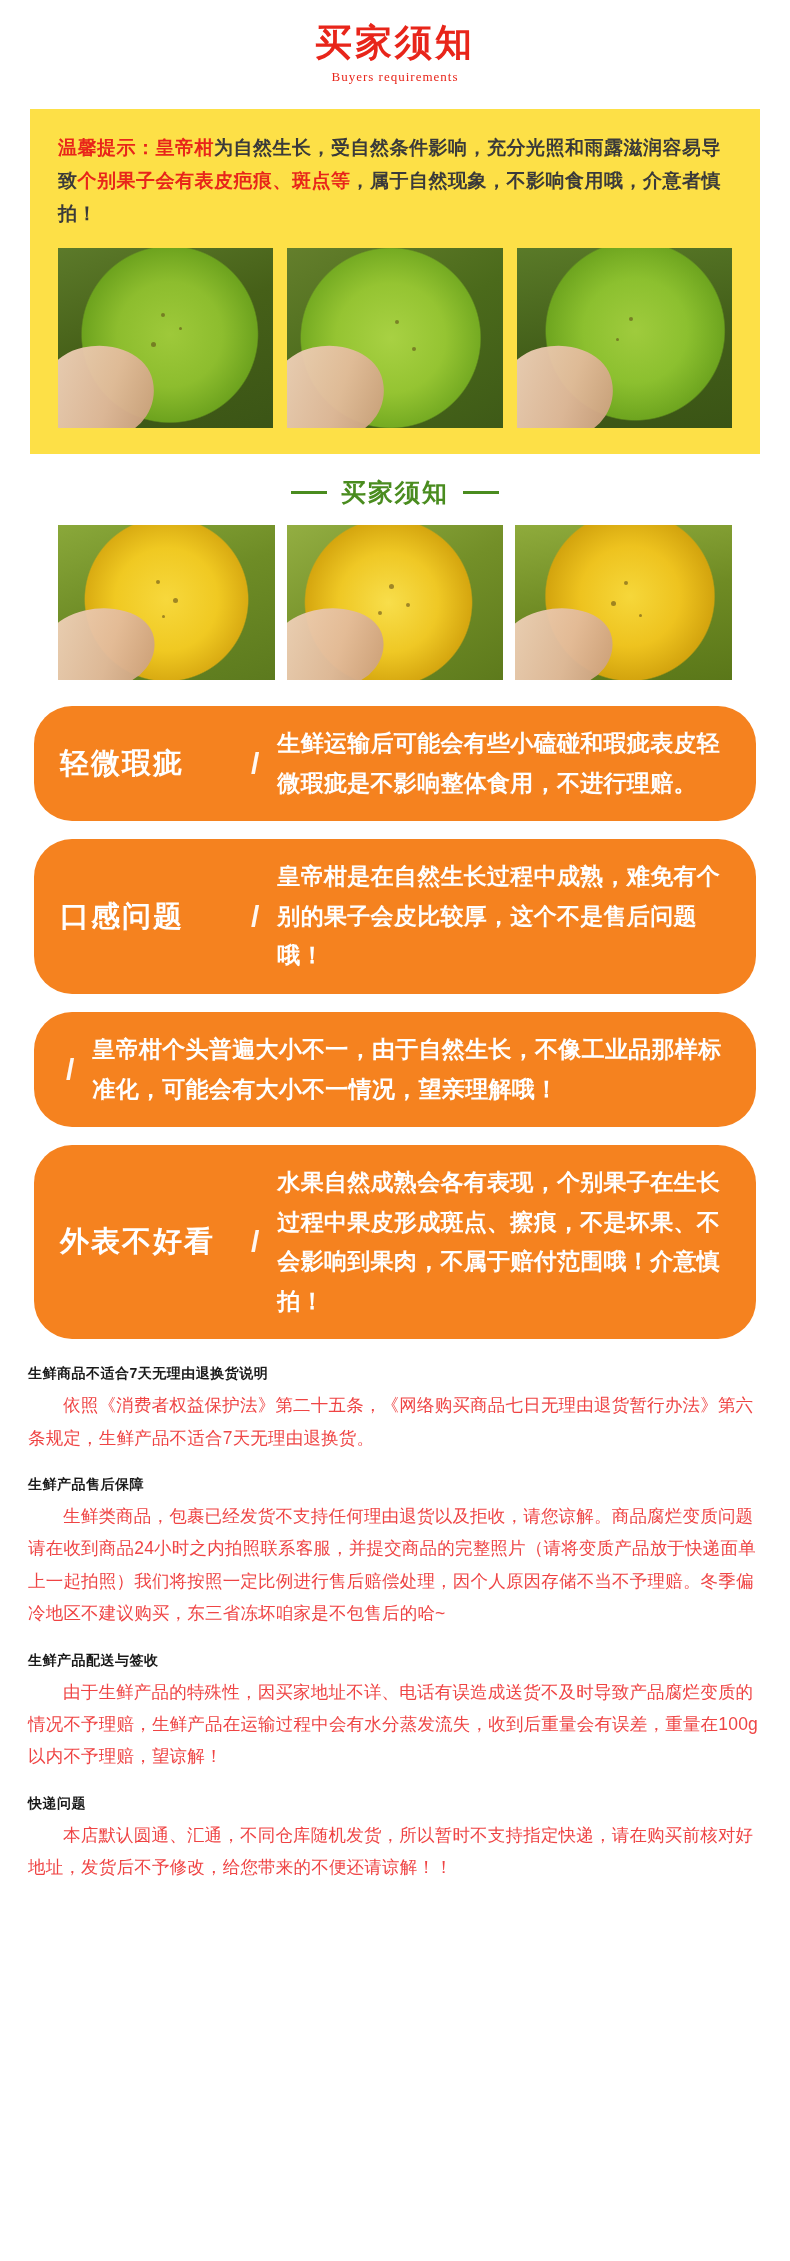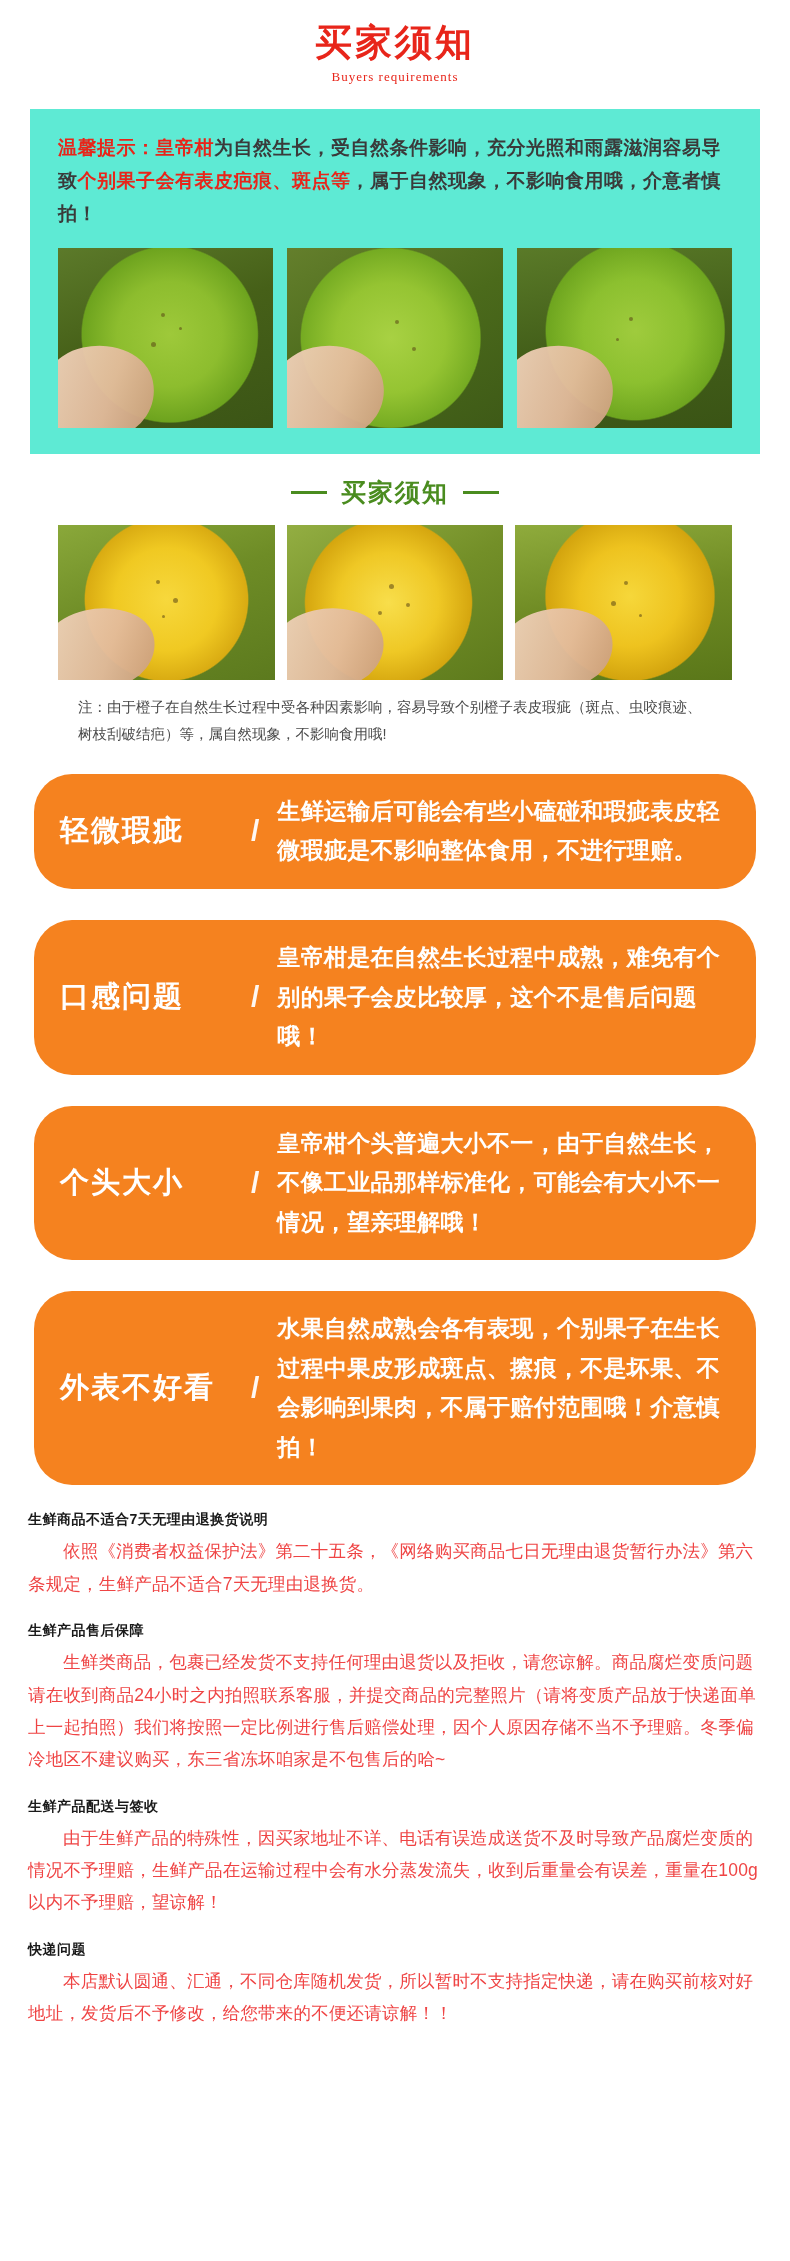--- a/index.html
+++ b/index.html
@@ -18,21 +18,21 @@
     font-size:37px;font-weight:bold;color:#e8251a;letter-spacing:3px;line-height:1.15;
   }
   .header .en{
     margin-top:4px;font-size:13px;color:#e8251a;letter-spacing:1px;
     font-family:"Liberation Serif","DejaVu Serif",serif;
   }
 
   
   .notice-card{
     margin:12px 30px 0;
-    background:#5eead4;
+    background:#fde047;
     padding:22px 28px 26px;
     box-sizing:border-box;
   }
   .notice-text{
     font-size:19px;line-height:1.75;color:#e8251a;font-weight:bold;letter-spacing:.5px;
   }
   .notice-text .normal{color:#3a3a3a;font-weight:bold;}
   .notice-text .hl{color:#e8251a;}
   .photo-row{display:flex;gap:14px;margin-top:18px;}
   .photo{
@@ -87,21 +87,21 @@
     display:flex;align-items:center;justify-content:center;gap:14px;
   }
   .sec2-title .bar{display:inline-block;width:36px;height:3px;background:#4a8c1f;}
   .photo-row2{display:flex;gap:12px;margin:16px 58px 0;}
   .photo2{flex:1;height:155px;position:relative;overflow:hidden;}
   .note{
     margin:14px 78px 0;font-size:14.5px;line-height:1.85;color:#4a4a4a;
   }
 
   
-  .pills{margin:26px 34px 0;display:flex;flex-direction:column;gap:31px;}
+  .pills{margin:26px 34px 0;display:flex;flex-direction:column;gap:18px;}
   .pill{
     background:#f5821f;border-radius:38px;color:#fff;
     display:flex;align-items:center;padding:18px 26px;box-sizing:border-box;
   }
   .pill-title{
     font-size:29px;font-weight:bold;letter-spacing:2px;white-space:nowrap;
     min-width:185px;text-align:left;
   }
   .pill-slash{font-size:30px;font-weight:bold;margin:0 18px 0 6px;opacity:.95;}
   .pill-body{font-size:23px;line-height:1.72;font-weight:bold;letter-spacing:.3px;}
@@ -161,36 +161,34 @@
         <span class="speck" style="left:47%;top:38%;width:5px;height:5px;"></span>
         <span class="speck" style="left:55%;top:50%;width:4px;height:4px;"></span>
         <span class="speck" style="left:42%;top:55%;width:4px;height:4px;"></span>
       </div>
       <div class="photo2 ph-yellow v3">
         <span class="speck" style="left:50%;top:36%;width:4px;height:4px;"></span>
         <span class="speck" style="left:44%;top:49%;width:5px;height:5px;"></span>
         <span class="speck" style="left:57%;top:57%;width:3px;height:3px;"></span>
       </div>
     </div>
-    <div class="note">注：由于橙子在自然生长过程中受各种因素影响，容易导致个别橙子表皮瑕疵（斑点、虫咬痕迹、树枝刮破结疤）等，属自然现象，不影响食用哦!</div>
   </div>
 
   <div class="pills">
     <div class="pill">
       <span class="pill-title">轻微瑕疵</span>
       <span class="pill-slash">/</span>
       <span class="pill-body">生鲜运输后可能会有些小磕碰和瑕疵表皮轻微瑕疵是不影响整体食用，不进行理赔。</span>
     </div>
     <div class="pill">
       <span class="pill-title">口感问题</span>
       <span class="pill-slash">/</span>
       <span class="pill-body">皇帝柑是在自然生长过程中成熟，难免有个别的果子会皮比较厚，这个不是售后问题哦！</span>
     </div>
     <div class="pill">
-      <span class="pill-title">个头大小</span>
       <span class="pill-slash">/</span>
       <span class="pill-body">皇帝柑个头普遍大小不一，由于自然生长，不像工业品那样标准化，可能会有大小不一情况，望亲理解哦！</span>
     </div>
     <div class="pill">
       <span class="pill-title">外表不好看</span>
       <span class="pill-slash">/</span>
       <span class="pill-body">水果自然成熟会各有表现，个别果子在生长过程中果皮形成斑点、擦痕，不是坏果、不会影响到果肉，不属于赔付范围哦！介意慎拍！</span>
     </div>
   </div>
 

